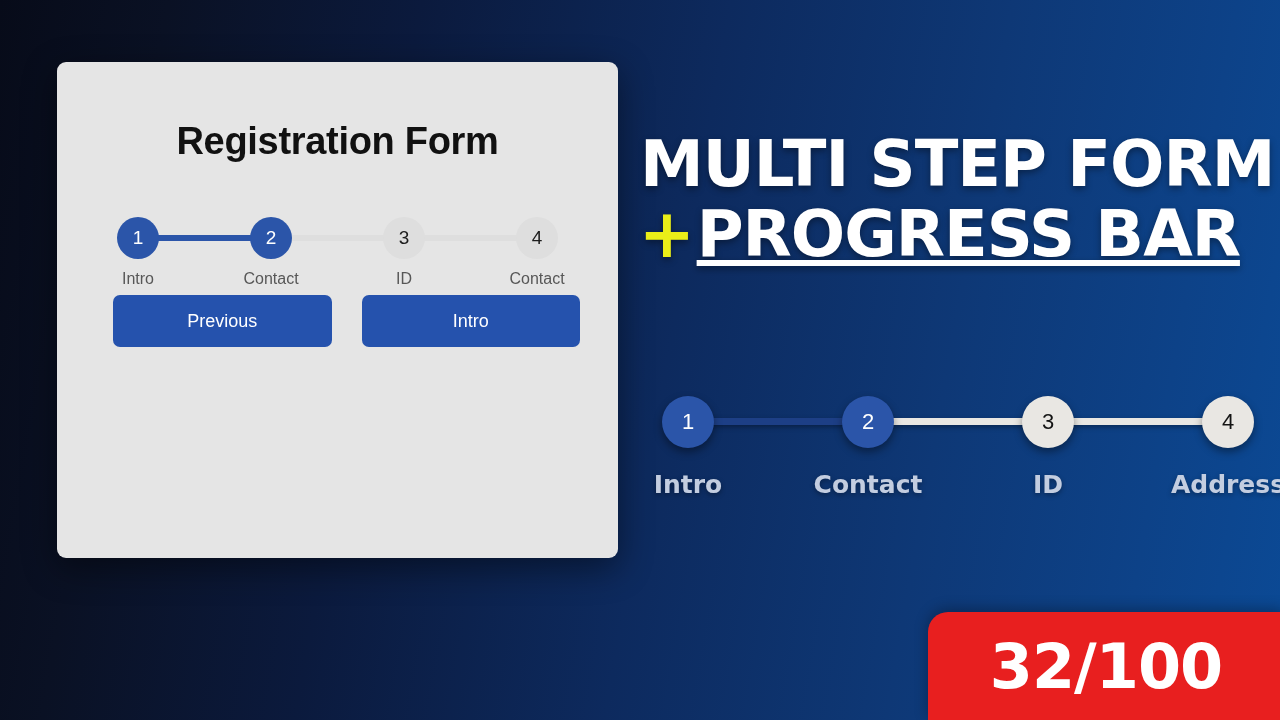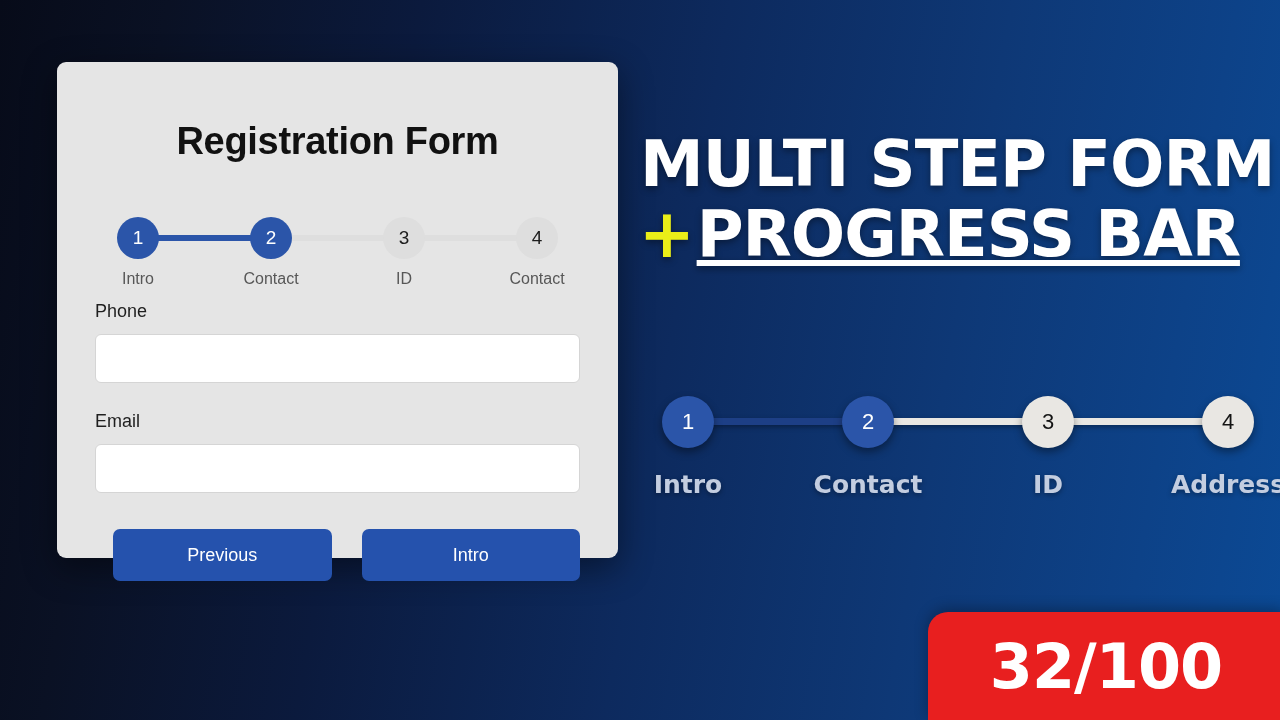--- a/index.html
+++ b/index.html
@@ -293,30 +293,20 @@
         <div class="step-circle">3</div>
         <div class="step-label">ID</div>
       </div>
       <div class="step">
         <div class="step-circle">4</div>
         <div class="step-label">Contact</div>
       </div>
     </div>
   </div>
 
-  <div class="fields">
-    <div class="field">
-      <label class="field-label">Phone</label>
-      <input class="field-input" type="text" value="" style="">
-    </div>
-    <div class="field">
-      <label class="field-label">Email</label>
-      <input class="field-input" type="text" value="" style="">
-    </div>
-  </div>
 
   <div class="btn-row">
     <button class="btn">Previous</button>
     <button class="btn">Intro</button>
   </div>
 
 </div>
 
 <div class="promo">
 

